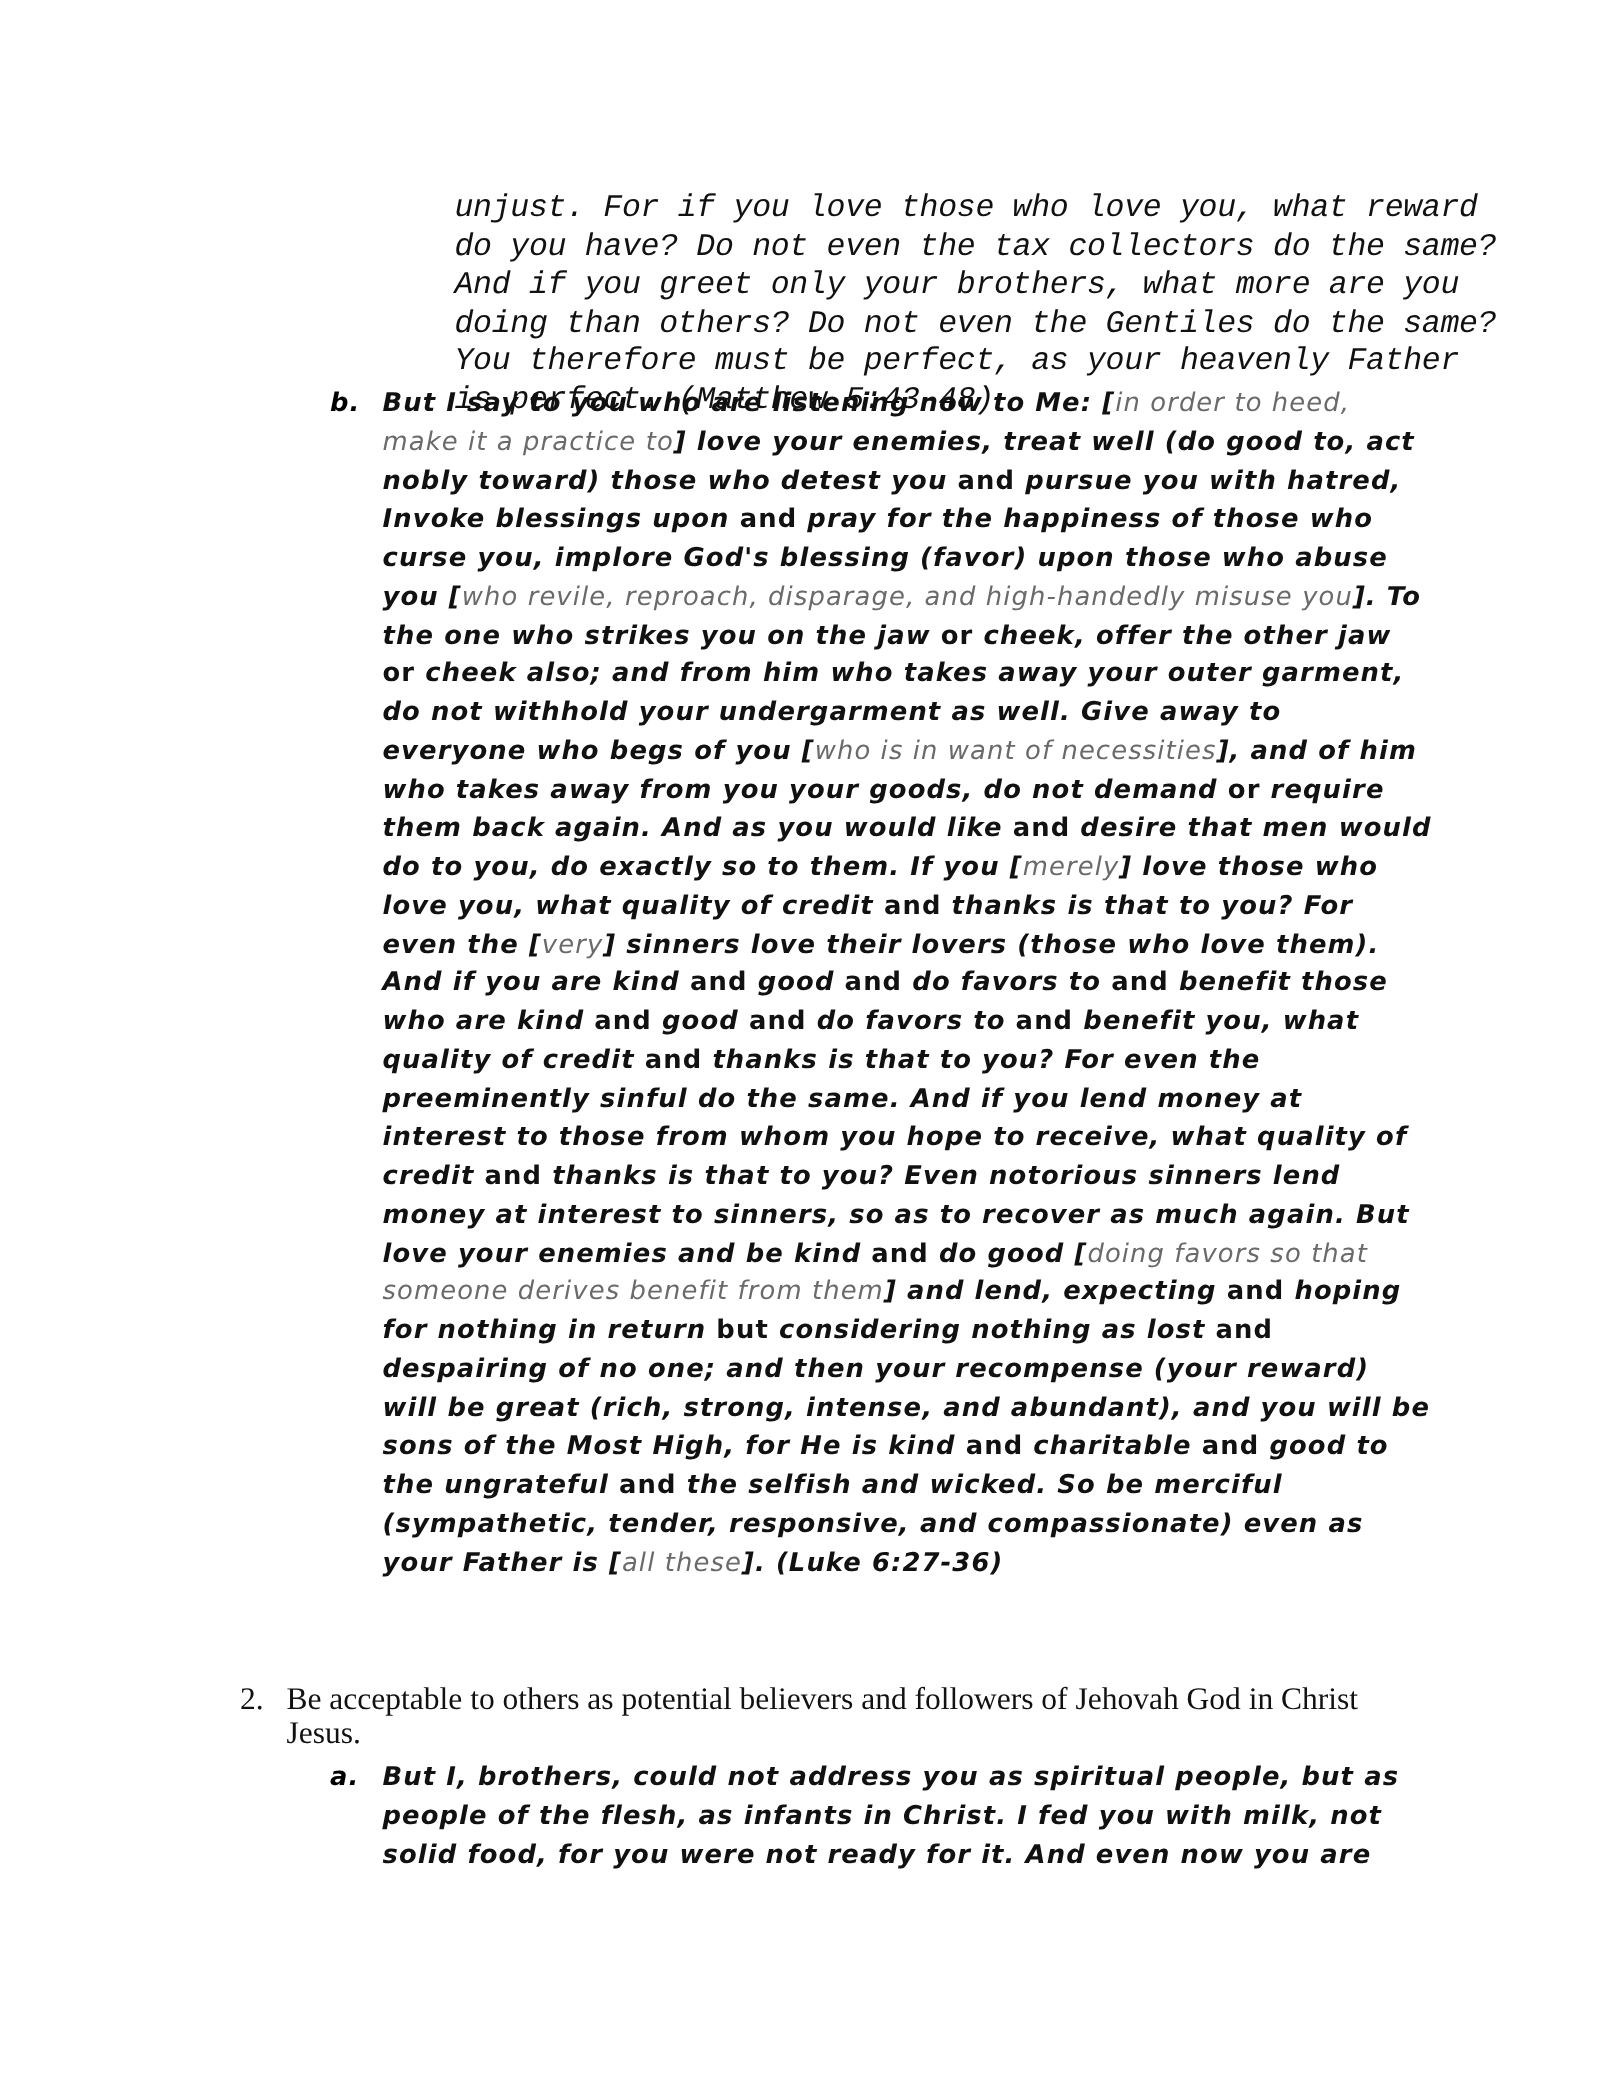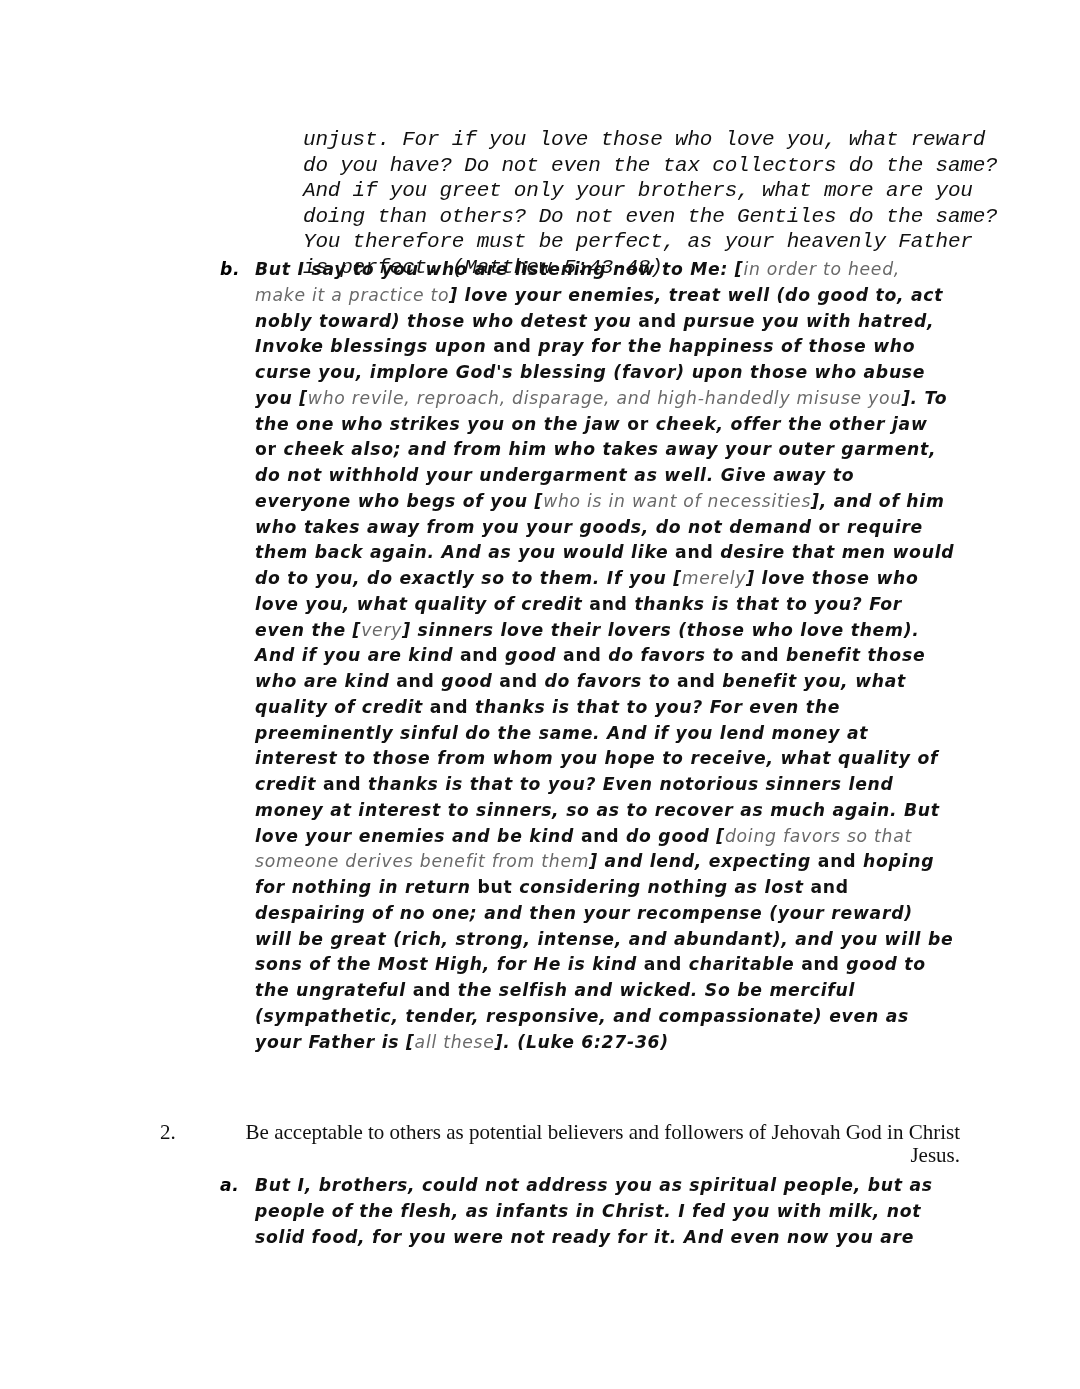--- a/index.html
+++ b/index.html
@@ -25,21 +25,21 @@
   .b { font-weight: bold; font-style: italic; color: #111; }
   .r { font-weight: bold; font-style: normal; color: #111; }
   .g { font-weight: normal; font-style: italic; color: #6a6a6a; }
   .k { font-weight: bold; font-style: italic; color: #111; }
 
   .item2 {
     position: absolute; left: 160px; top: 1121px; width: 800px;
     font-family: "Liberation Serif", serif; font-size: 21px; line-height: 23px; color: #111;
   }
   .item2 .num { position: absolute; left: 0; top: 0; }
-  .item2 .text { margin-left: 31px; text-align: right; }
+  .item2 .text { margin-left: 31px; }
 
   .amp2 { top: 1173px; }
 </style>
 </head>
 <body>
 
 <div class="page">
 
   <div class="serif-quote">unjust. For if you love those who love you, what reward do you have? Do not even the tax collectors do the same? And if you greet only your brothers, what more are you doing than others? Do not even the Gentiles do the same? You therefore must be perfect, as your heavenly Father is perfect. (Matthew 5:43-48)</div>
 

